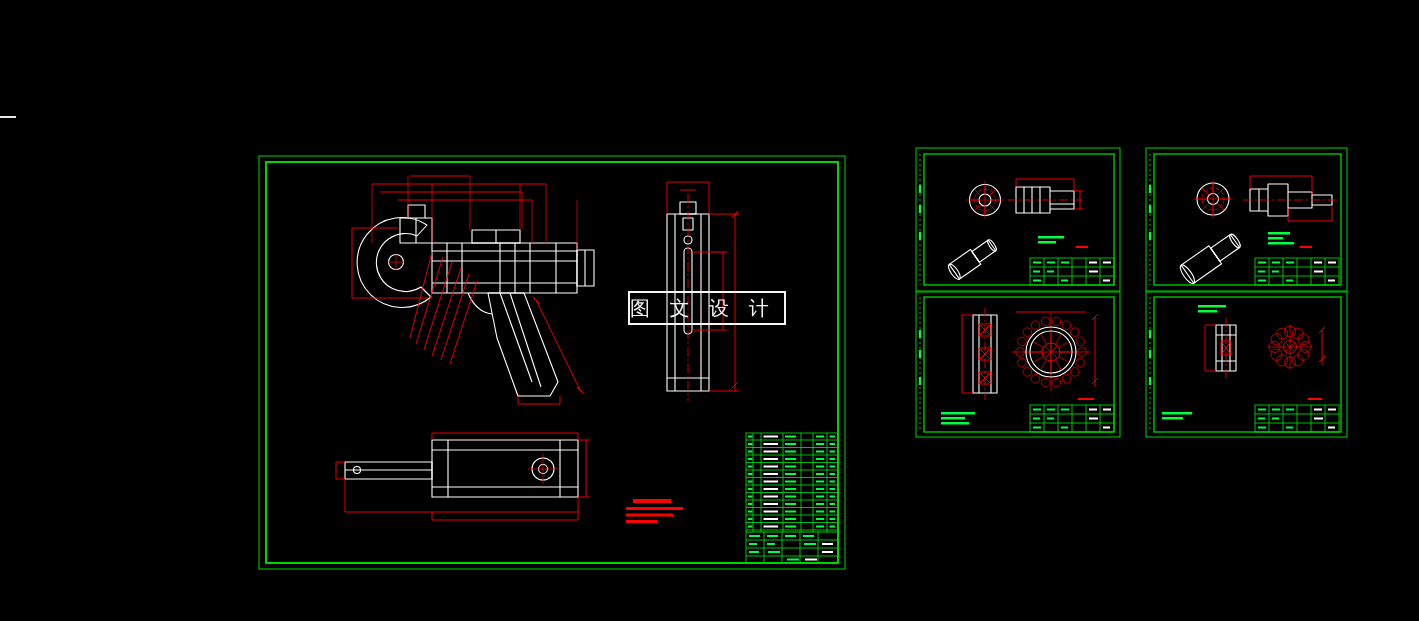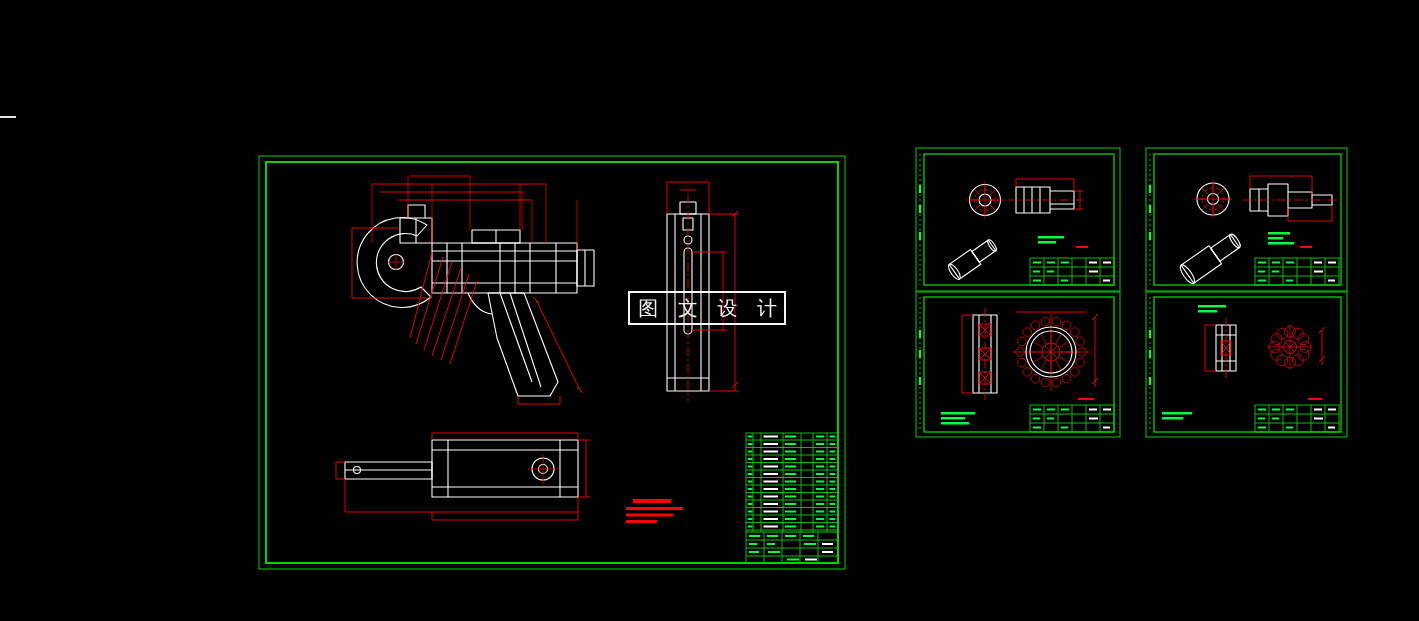--- a/index.html
+++ b/index.html
@@ -13,22 +13,22 @@
   .g{fill:none;stroke:var(--frame-green,#00d400);stroke-width:0.9;}
   .gm{fill:none;stroke:var(--text-green,#00ff41);stroke-width:2.2;}
   .w{fill:none;stroke:var(--geometry-white,#fff);stroke-width:1.1;stroke-linejoin:round;}
   .wm{fill:none;stroke:var(--geometry-white,#fff);stroke-width:1.8;}
   .r{fill:none;stroke:var(--annotation-red,#f00);stroke-width:0.9;}
   .rt{fill:none;stroke:var(--annotation-red,#f00);stroke-width:0.7;}
   .rd{fill:none;stroke:var(--annotation-red,#f00);stroke-width:0.8;stroke-dasharray:9 3 2 3;}
   .rf{fill:var(--annotation-red,#f00);}
   .gf{fill:var(--text-green,#00ff41);}
   #watermark{position:absolute;left:628px;top:291px;width:158px;height:34px;
-    border:2px solid var(--watermark-white,#f5f5f5);display:flex;align-items:center;justify-content:flex-end;
-    color:var(--watermark-white,#f5f5f5);font-size:20px;letter-spacing:7px;padding-left:7px;box-sizing:border-box;
+    border:2px solid var(--watermark-white,#f5f5f5);display:flex;align-items:center;justify-content:flex-start;
+    color:var(--watermark-white,#f5f5f5);font-size:20px;letter-spacing:7px;box-sizing:border-box;
     background:transparent;}
 </style>
 </head>
 <body>
 
 <div id="stage">
 <svg width="1419" height="621" viewBox="0 0 1419 621">
 
   <path class="wm" d="M0 117H16"></path>
 

